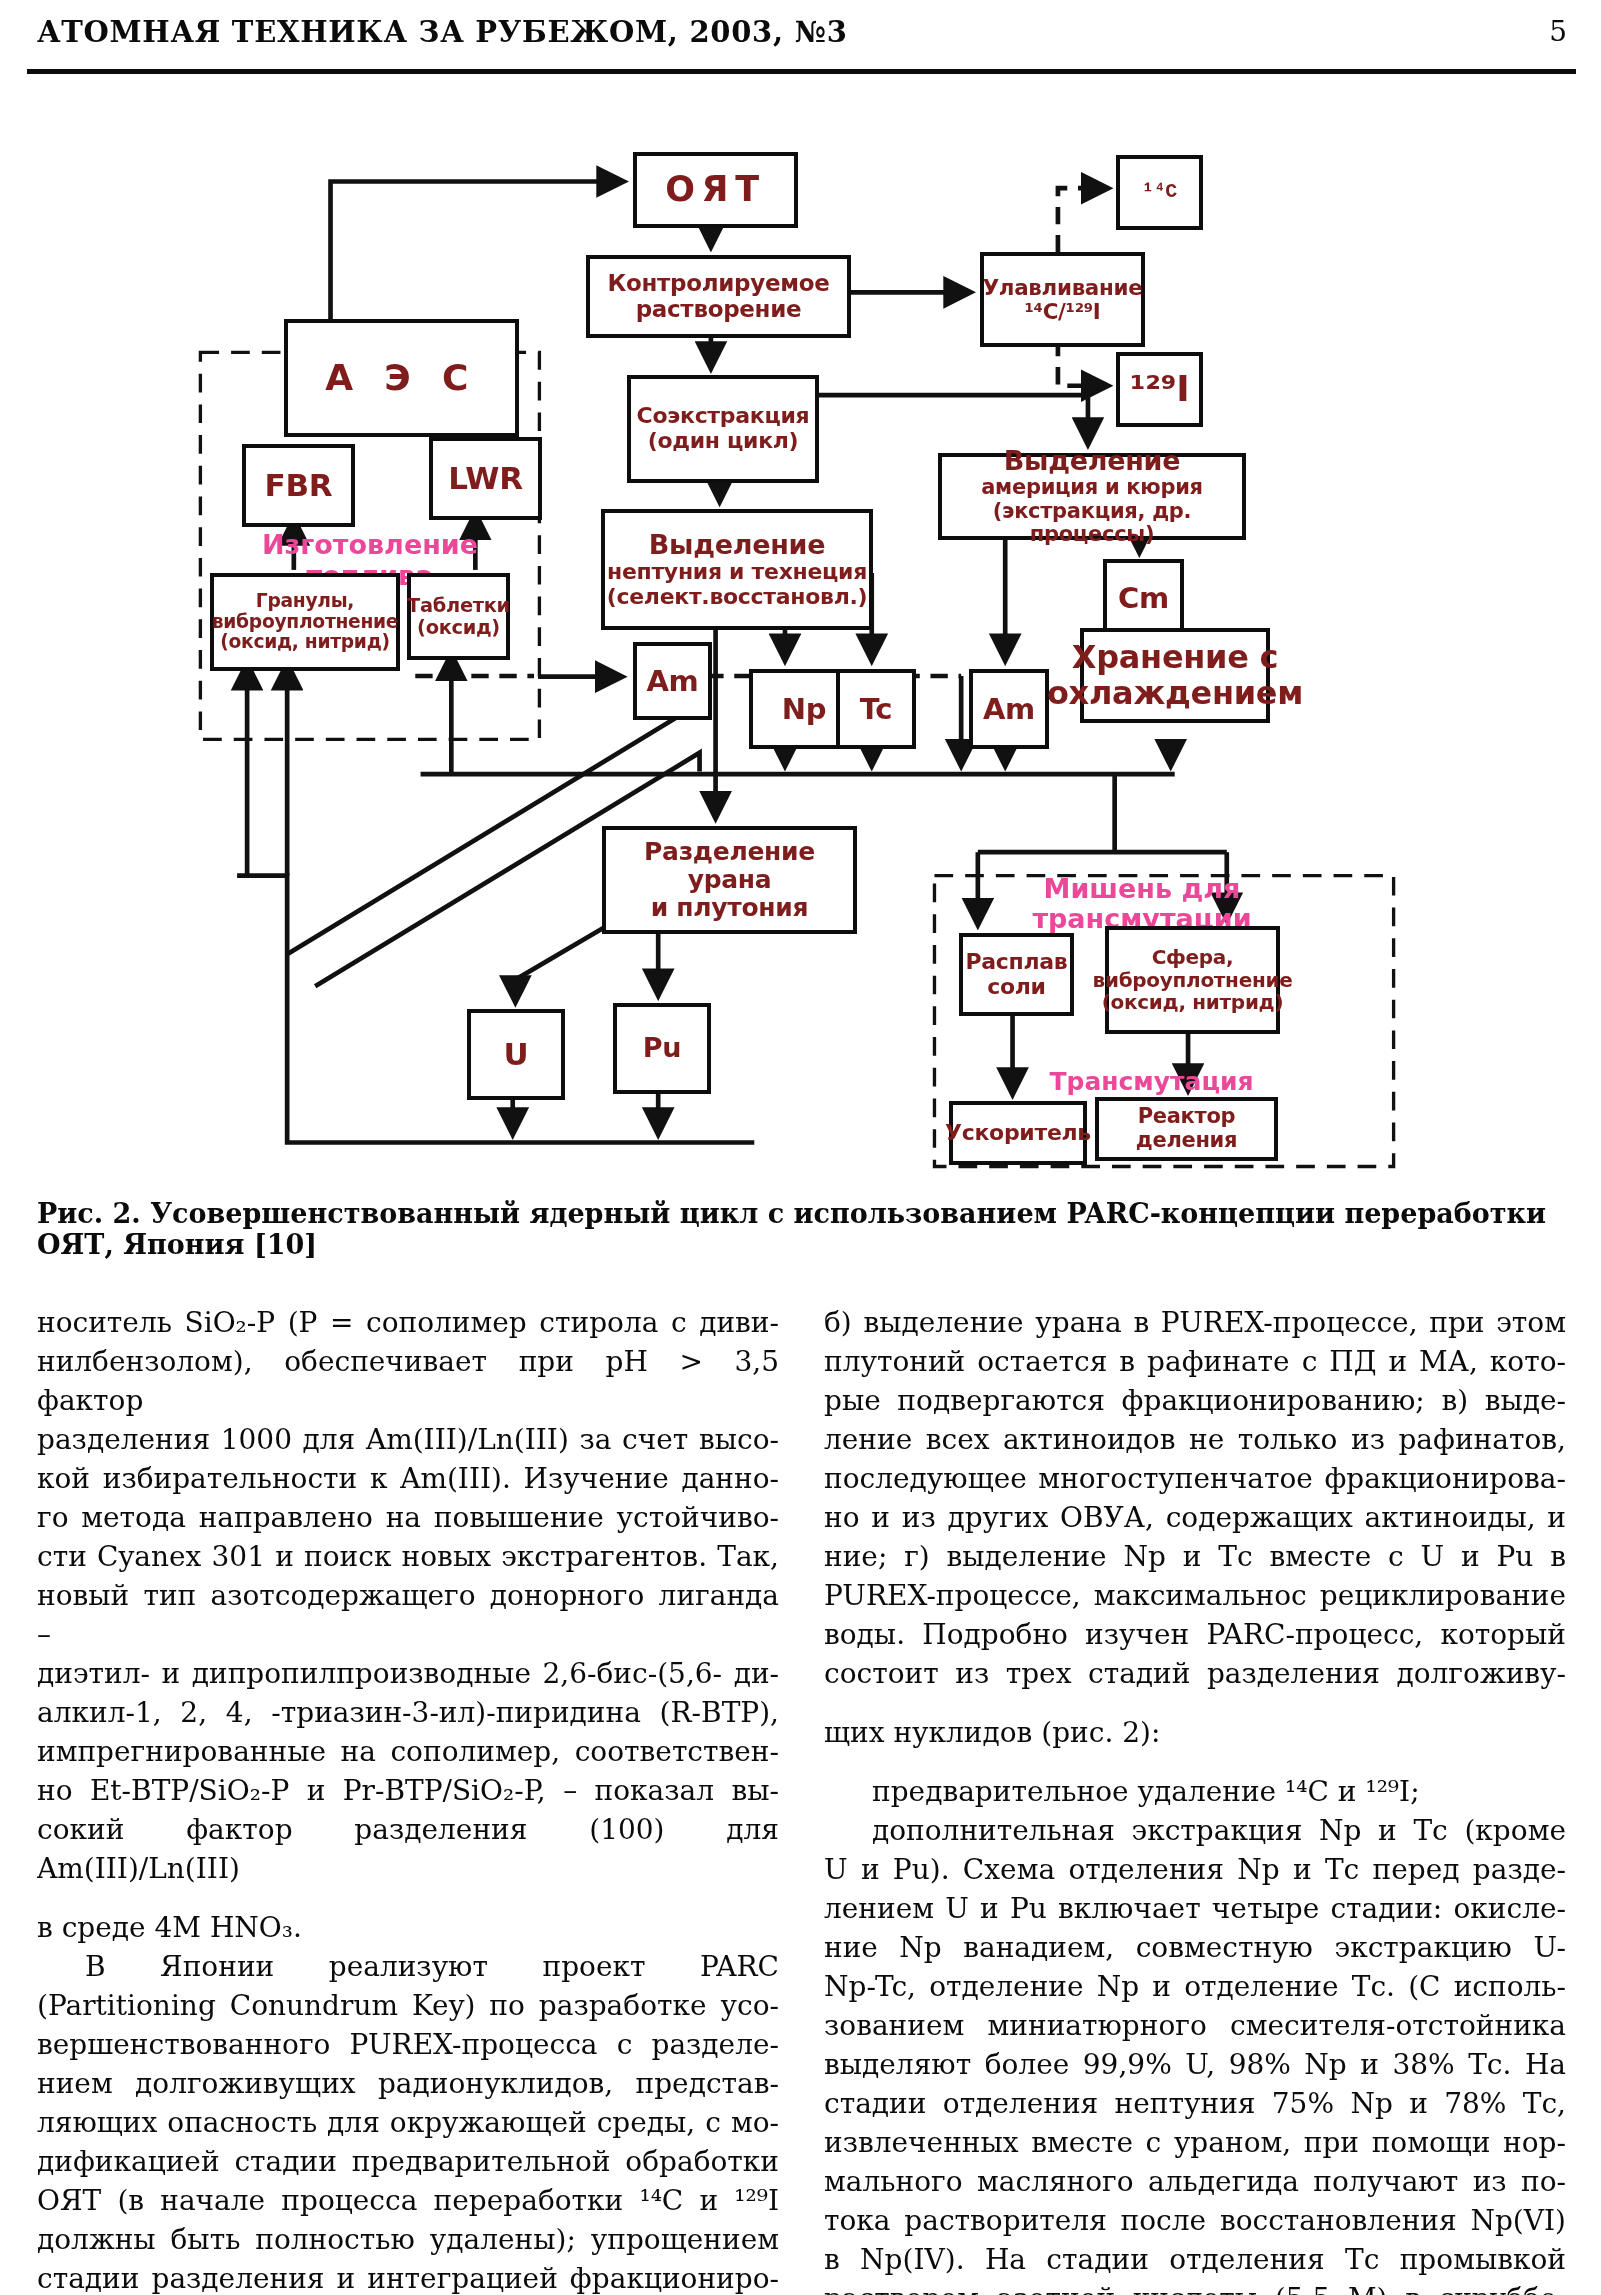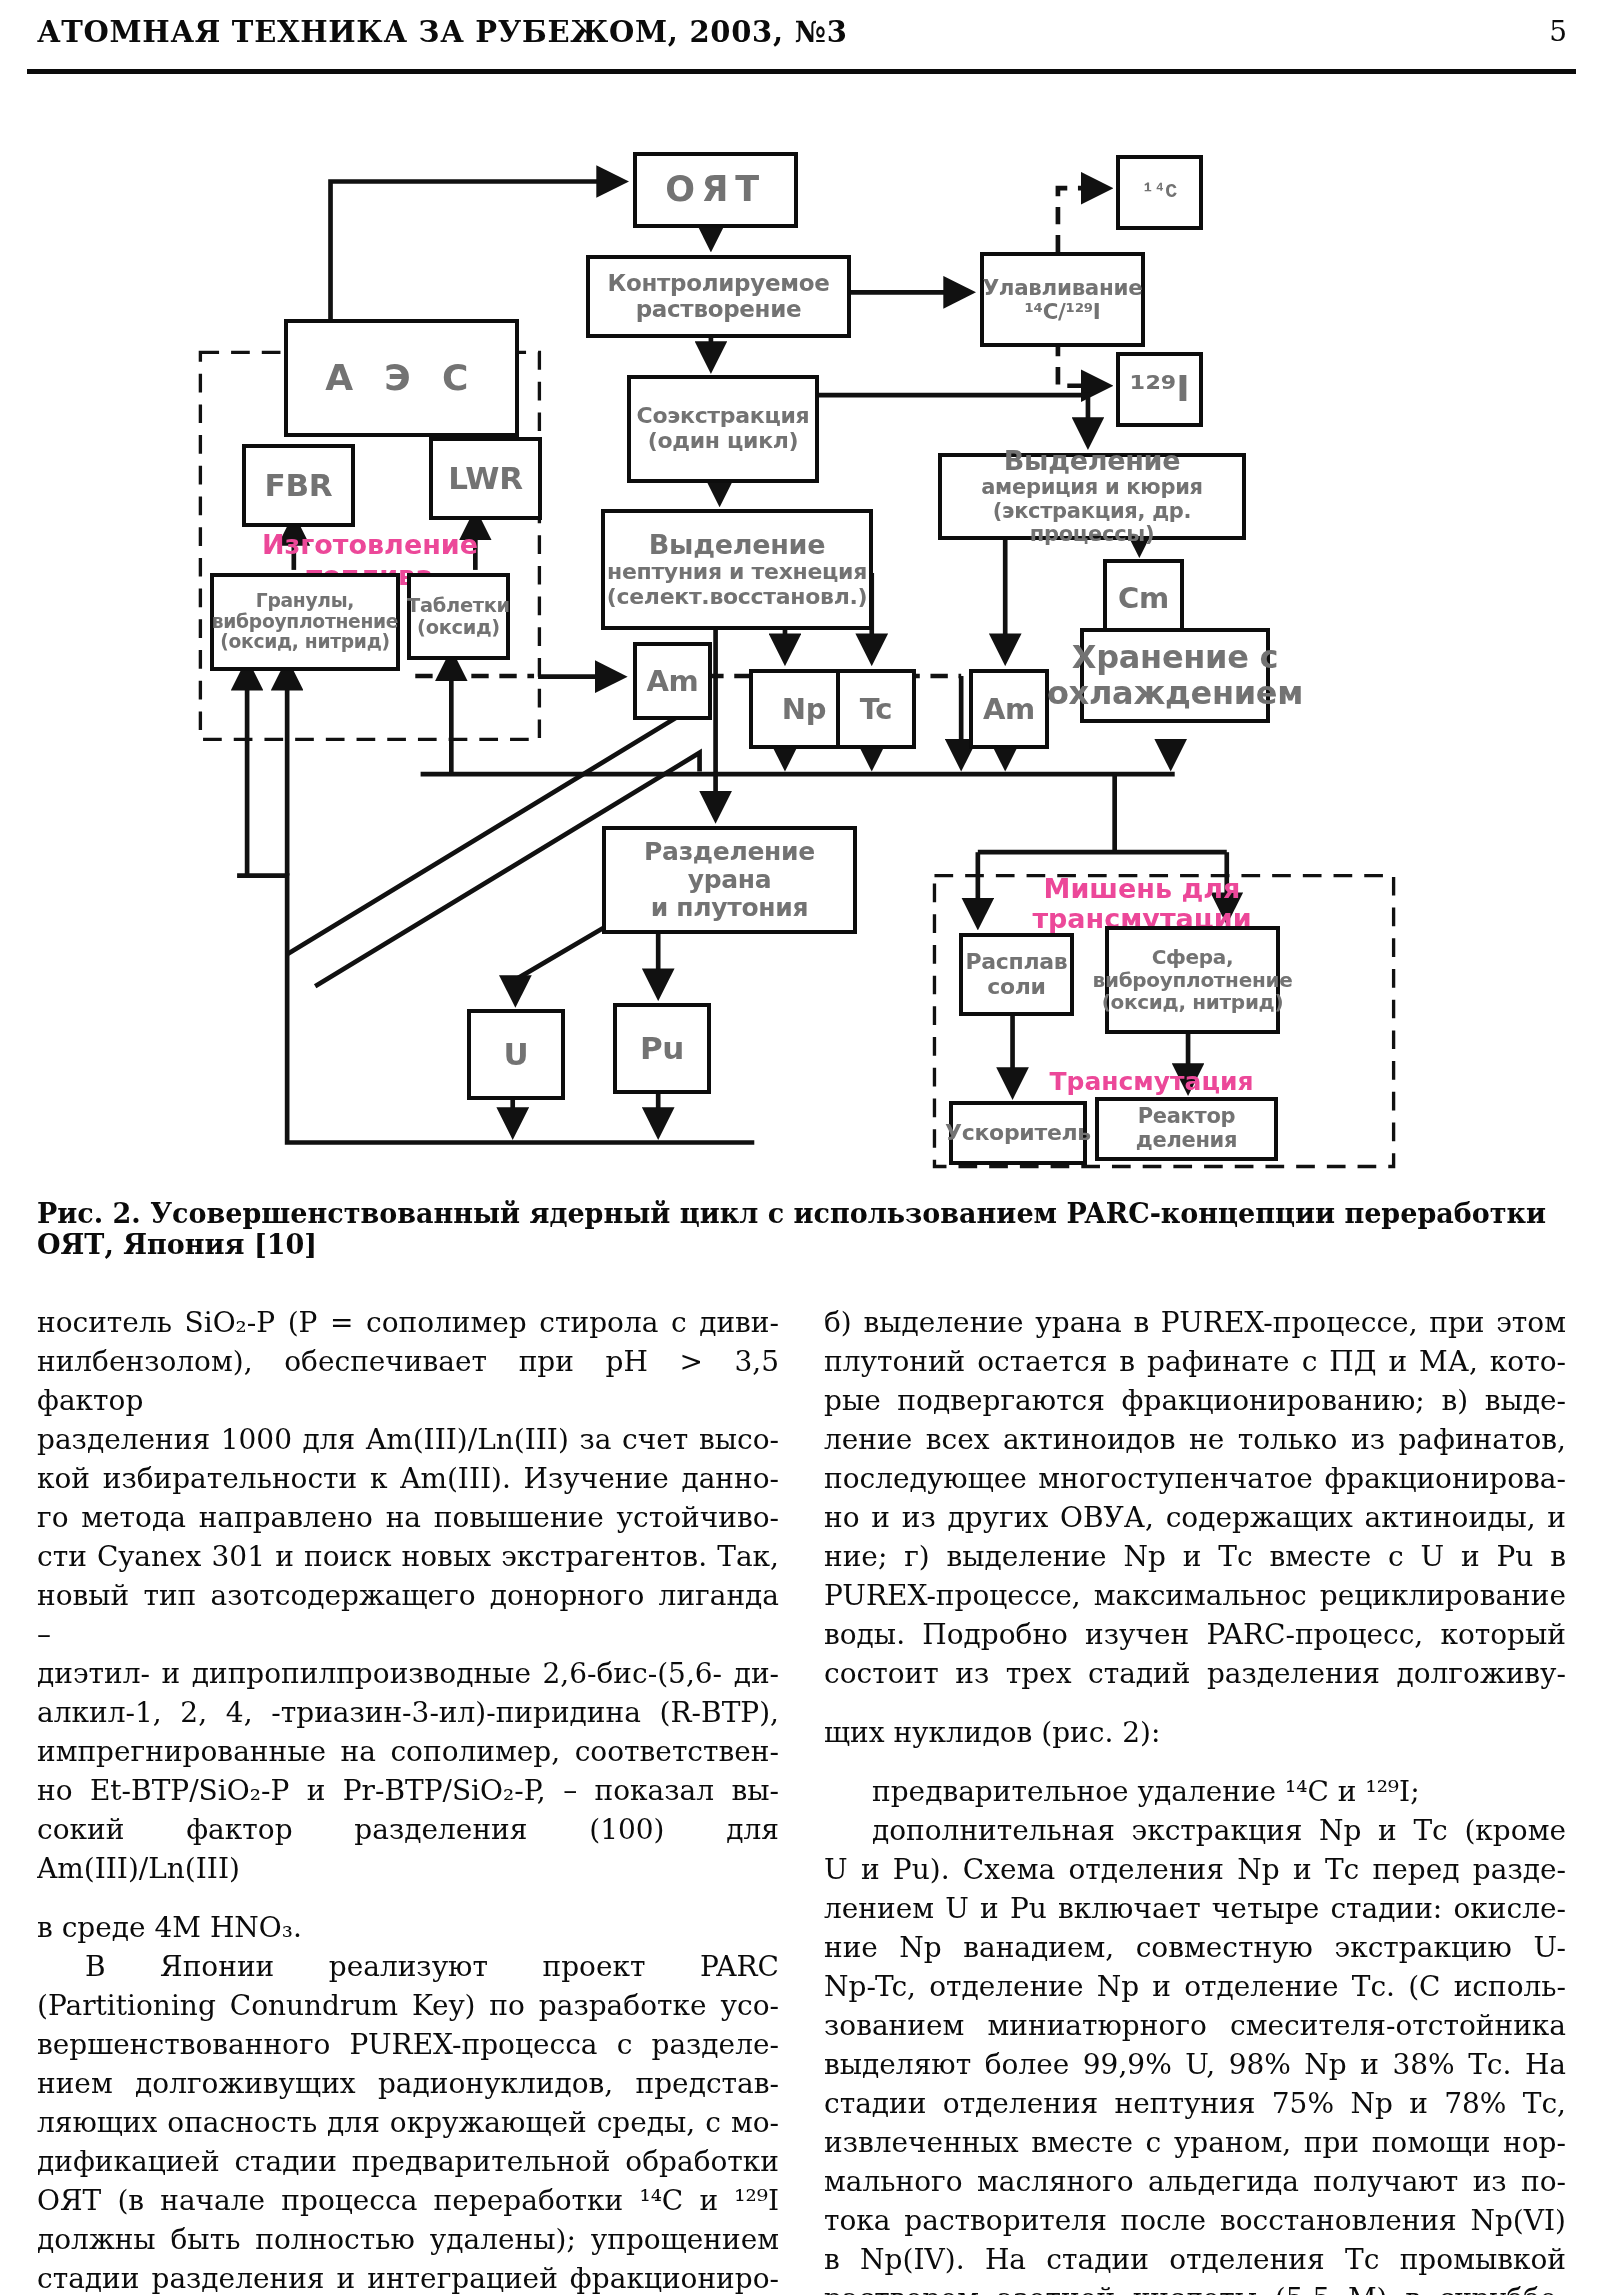--- a/index.html
+++ b/index.html
@@ -6,21 +6,21 @@
   .page{position:relative;width:1602px;height:2295px;background:#ffffff;color:#0b0b0b;
         font-family:"DejaVu Serif", serif;overflow:hidden;}
   
   .hdr-title{position:absolute;left:37px;top:14.7px;font-size:29px;font-weight:bold;letter-spacing:0.7px;}
   .hdr-page{position:absolute;right:35px;top:14.7px;font-size:28px;}
   .hdr-rule{position:absolute;left:27px;top:69px;width:1549px;height:4.7px;background:#0b0b0b;}
   
   .bx{position:absolute;border:4.7px solid #0d0d0d;background:#fff;z-index:2;
       display:flex;align-items:center;justify-content:center;text-align:center;
       white-space:pre-line;font-family:"DejaVu Sans", sans-serif;font-weight:bold;
-      line-height:1.12;letter-spacing:-0.3px;color:#737373;}
+      line-height:1.12;letter-spacing:-0.3px;color:#7f1d1d;}
   .lbl{position:absolute;background:transparent;z-index:2;display:flex;align-items:center;
       justify-content:center;text-align:center;white-space:pre-line;
       font-family:"DejaVu Sans", sans-serif;font-weight:bold;line-height:1.12;color:#ec4899;}
   .wires{position:absolute;left:0;top:0;z-index:1;}
   .head40 .big::first-line{font-size:27px;}
   
   .caption{position:absolute;left:37px;top:1198px;width:1535px;font-size:27px;font-weight:bold;}
   
   .col{position:absolute;top:1303px;width:742px;font-size:28px;line-height:39px;overflow:hidden;}
   .col-left{left:37px;}
@@ -129,21 +129,21 @@
   <div class="bx" style="left:633px;top:642px;width:71px;height:70px;font-size:29px;">Am</div>
   <div class="bx" style="left:749px;top:669px;width:72px;height:72px;font-size:29px;padding-left:15px;">Np</div>
   <div class="bx" style="left:836px;top:669px;width:72px;height:72px;font-size:29px;">Tc</div>
   <div class="bx" style="left:969px;top:669px;width:72px;height:72px;font-size:29px;">Am</div>
   <div class="bx" style="left:1080px;top:628px;width:182px;height:87px;font-size:32px;">Хранение с
 охлаждением</div>
 
   <div class="bx" style="left:602px;top:826px;width:247px;height:100px;font-size:25px;">Разделение урана
 и плутония</div>
   <div class="bx" style="left:467px;top:1009px;width:90px;height:83px;font-size:31px;">U</div>
-  <div class="bx" style="left:613px;top:1003px;width:90px;height:83px;font-size:31px;text-align:right;">Pu</div>
+  <div class="bx" style="left:613px;top:1003px;width:90px;height:83px;font-size:27px;text-align:right;">Pu</div>
 
   <div class="lbl" style="left:955px;top:886px;width:374px;height:36px;font-size:27px;">Мишень для трансмутации</div>
   <div class="bx" style="left:959px;top:933px;width:107px;height:75px;font-size:22px;">Расплав
 соли</div>
   <div class="bx" style="left:1105px;top:926px;width:167px;height:100px;font-size:20px;">Сфера,
 виброуплотнение
 (оксид, нитрид)</div>
   <div class="lbl" style="left:1038px;top:1065px;width:227px;height:33px;font-size:25px;">Трансмутация</div>
   <div class="bx" style="left:949px;top:1101px;width:130px;height:56px;font-size:22px;">Ускоритель</div>
   <div class="bx" style="left:1095px;top:1097px;width:175px;height:56px;font-size:21px;">Реактор деления</div>

